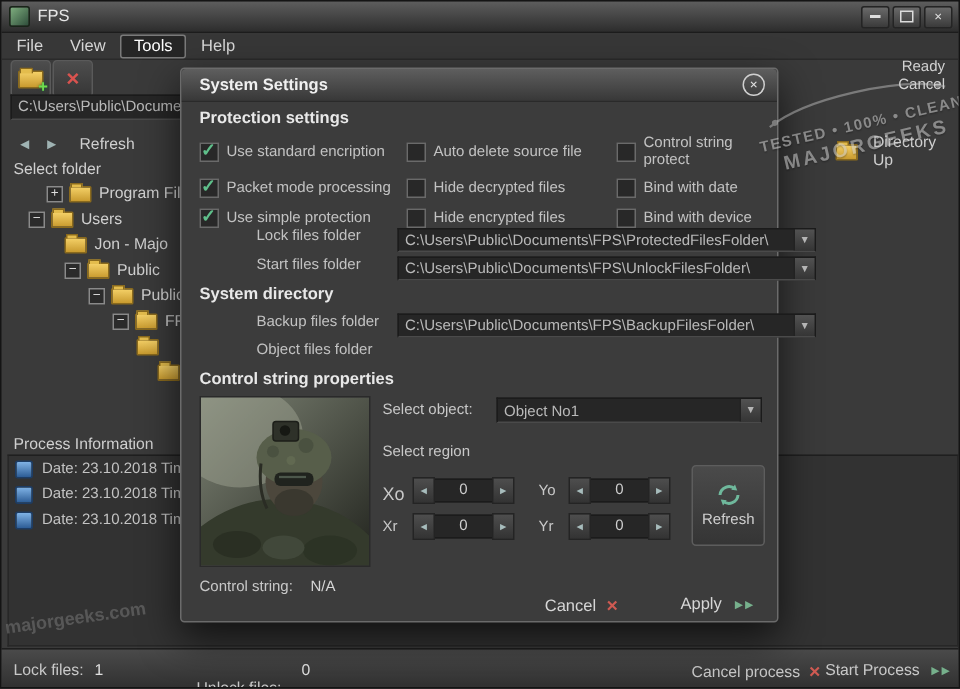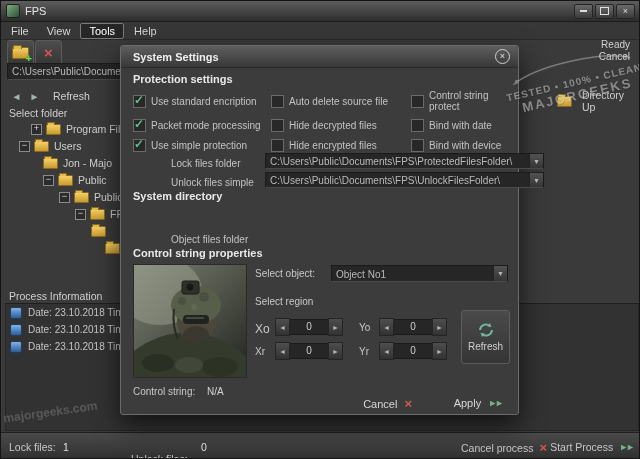--- a/index.html
+++ b/index.html
@@ -71,21 +71,21 @@
   .dclose{margin-left:auto;margin-right:8px;width:13px;height:13px;border:1px solid #d0d0d0;
     border-radius:50%;color:#e2e2e2;font-size:9px;line-height:12px;text-align:center;}
   .sechead{font-size:11px;font-weight:bold;color:#e8e8e8;}
   .cbgrid{position:absolute;left:12px;top:44px;display:grid;
     grid-template-columns:138px 140px 104px;row-gap:7px;font-size:10px;color:#c2c2c2;}
   .cb{display:flex;align-items:center;gap:5px;}
   .cbbox{width:11px;height:11px;background:#282828;border:1px solid #6a6a6a;flex:0 0 11px;
     position:relative;}
   .cbbox.on::after{content:"\2713";position:absolute;left:0px;top:-3px;color:#5fbf8a;
     font-size:12px;font-weight:bold;}
-  .frow{position:absolute;left:12px;width:373px;height:17px;display:flex;align-items:flex-end;padding-left:38px;}
+  .frow{position:absolute;left:12px;width:373px;height:17px;display:flex;align-items:flex-start;padding-left:38px;}
   .flabel{width:94px;font-size:10px;color:#c2c2c2;flex:0 0 94px;}
   .field{flex:1;position:relative;height:16px;}
   .field input{position:absolute;inset:0;width:100%;height:100%;box-sizing:border-box;
     padding-right:16px;}
   .drop{position:absolute;right:1px;top:1px;bottom:1px;width:13px;
     background:linear-gradient(#525252,#353535);border-left:1px solid #222;color:#b5b5b5;
     font-size:7px;display:flex;align-items:center;justify-content:center;}
   .spin{display:flex;align-items:center;height:16px;}
   .spbtn{width:13px;height:16px;background:linear-gradient(#4e4e4e,#333);border:1px solid #242424;
     color:#a7bcbc;font-size:7px;display:flex;align-items:center;justify-content:center;}
@@ -275,29 +275,36 @@
     </div>
 
     <div class="frow" style="top:106px;">
       <span class="flabel">Lock files folder</span>
       <span class="field">
         <input class="tinput" readonly="" value="C:\Users\Public\Documents\FPS\ProtectedFilesFolder\" style="">
         <span class="drop">▼</span>
       </span>
     </div>
     <div class="frow" style="top:125px;">
-      <span class="flabel">Unlock files simple</span>
+      <span class="flabel">Start files folder</span>
       <span class="field">
         <input class="tinput" readonly="" value="C:\Users\Public\Documents\FPS\UnlockFilesFolder\" style="">
         <span class="drop">▼</span>
       </span>
     </div>
 
     <span class="sechead abs" style="left:12px;top:144px;">System directory</span>
 
+    <div class="frow" style="top:163px;">
+      <span class="flabel">Backup files folder</span>
+      <span class="field">
+        <input class="tinput" readonly="" value="C:\Users\Public\Documents\FPS\BackupFilesFolder\" style="">
+        <span class="drop">▼</span>
+      </span>
+    </div>
     <div class="frow" style="top:182px;">
       <span class="flabel">Object files folder</span>
     </div>
 
     <span class="sechead abs" style="left:12px;top:201px;">Control string properties</span>
 
     <div class="abs" style="left:12px;top:218px;width:112px;height:112px;border:1px solid #2a2a2a;">
       <svg width="112" height="112" viewBox="0 0 112 112">
         <defs>
           <linearGradient id="bg1" x1="0" y1="0" x2="1" y2="1">

